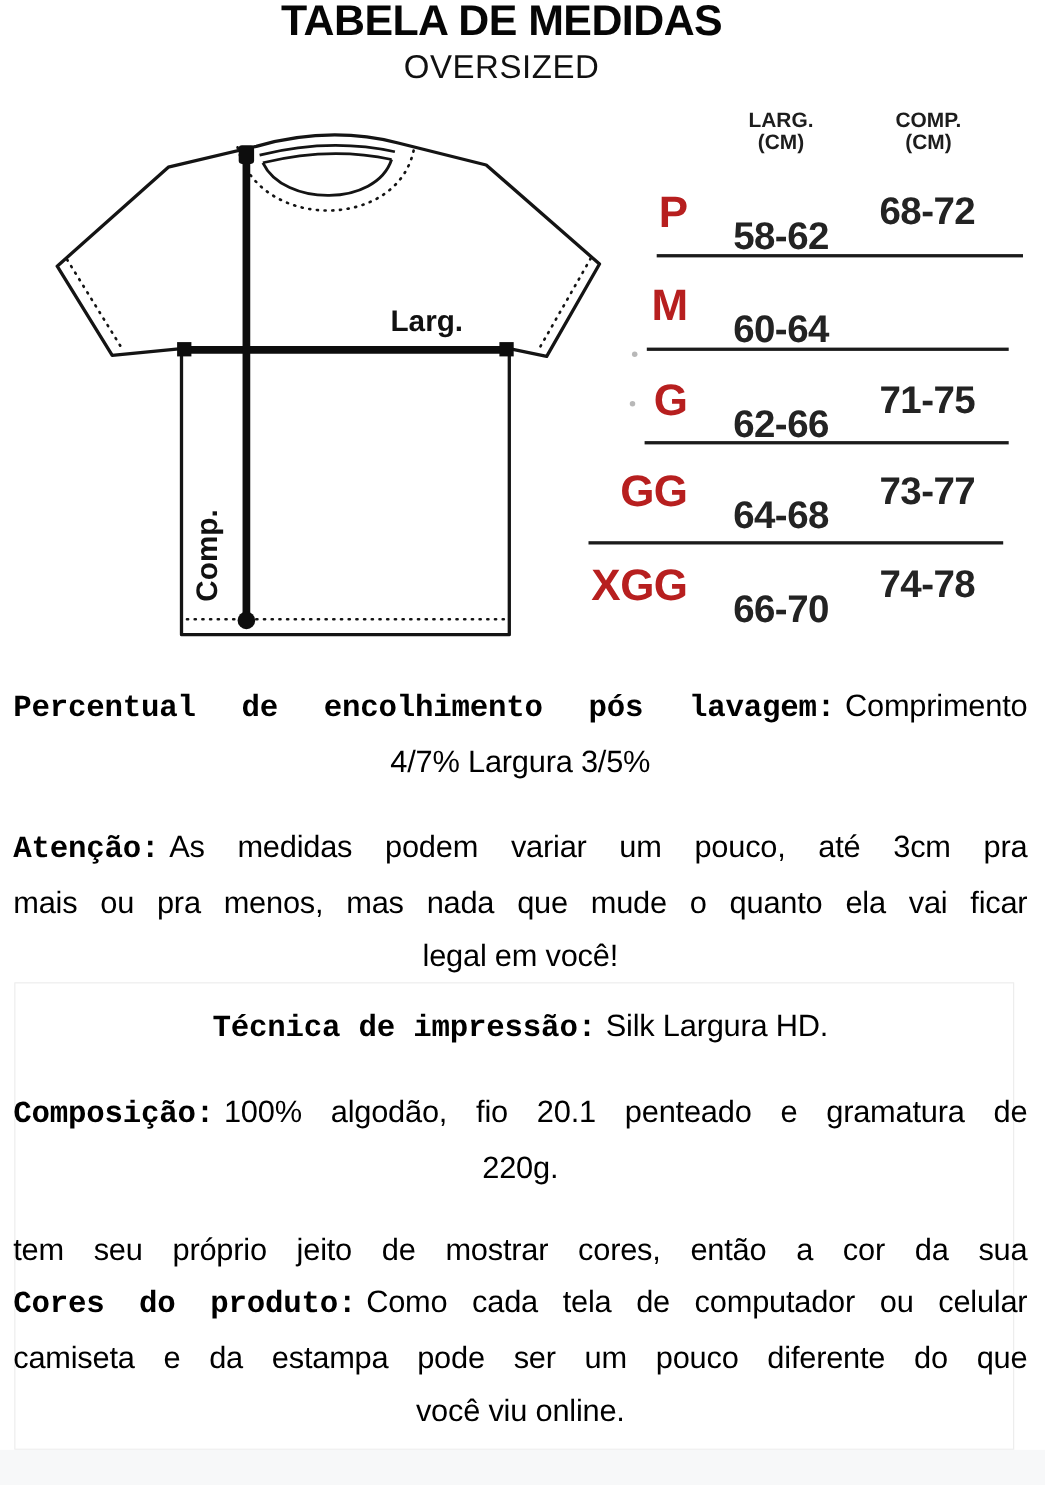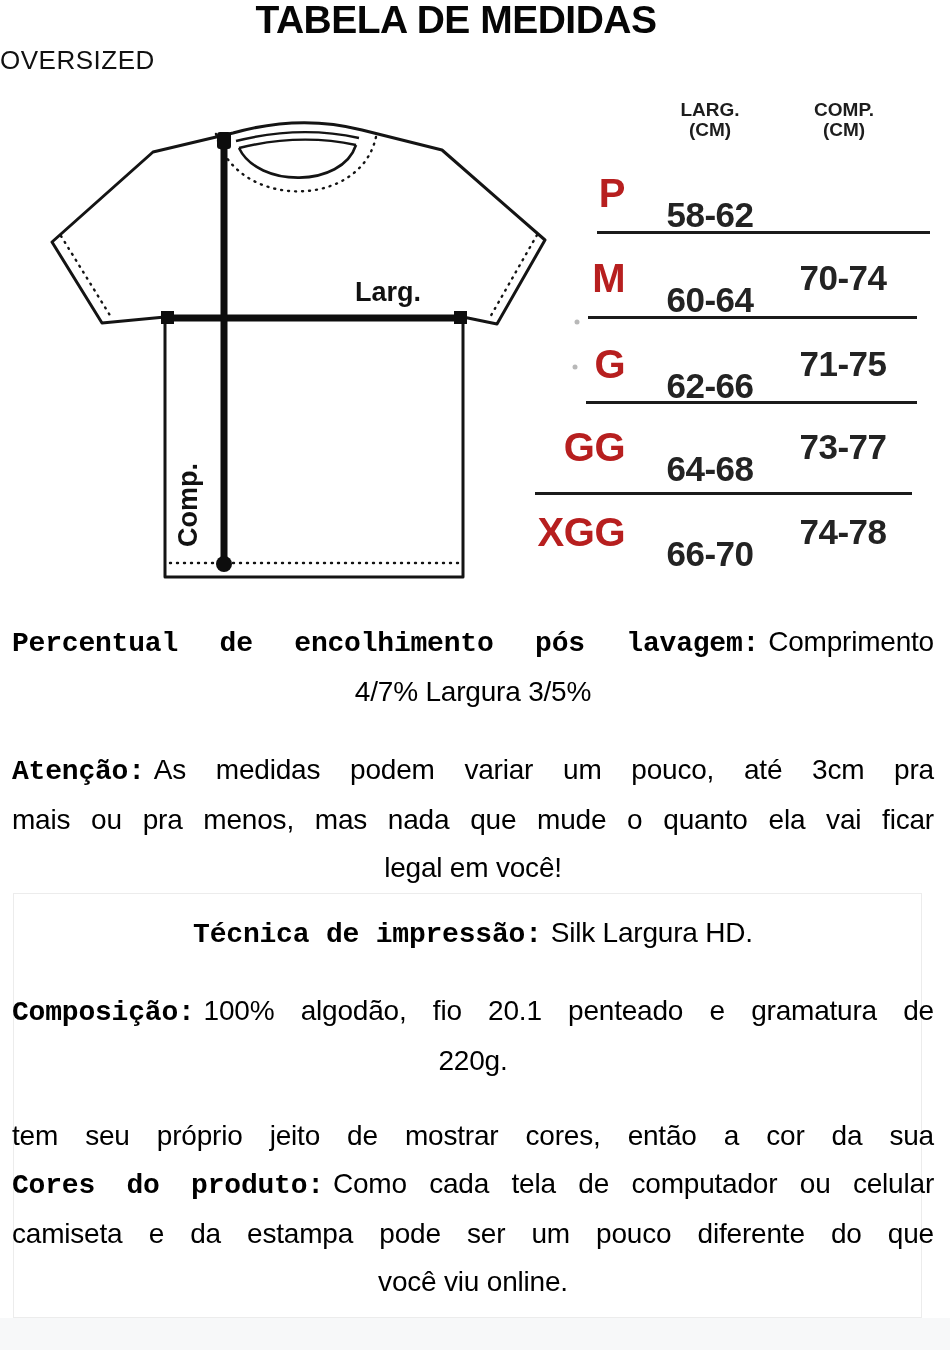--- a/index.html
+++ b/index.html
@@ -15,21 +15,22 @@
 
   
   .title {
     left: 0; top: -2px; width: 912px;
     text-align: center;
     font-size: 39px; font-weight: bold; letter-spacing: -0.5px;
     color: #060606;
   }
   .subtitle {
     left: 0; top: 45px; width: 912px;
-    font-size: 26px; font-weight: normal; letter-spacing: 0.5px;
+    text-align: center;
+    font-size: 30px; font-weight: normal; letter-spacing: 0.5px;
     color: #111;
   }
 
   
   .tbl-head {
     top: 100px; width: 132px;
     text-align: center;
     font-size: 19px; font-weight: bold; line-height: 20px;
     color: #1d1d1d;
   }
@@ -129,27 +130,27 @@
   <div>(CM)</div>
 </div>
 <div class="abs tbl-head col2">
   <div>COMP.</div>
   <div>(CM)</div>
 </div>
 
 <div class="abs tbl-row row-p">
   <div class="cell-size">P</div>
   <div class="cell-val cell-larg">58-62</div>
+  <div class="cell-val cell-comp">68-72</div>
 </div>
 <div class="abs sep sep1"></div>
 
 <div class="abs tbl-row row-m">
   <div class="cell-size">M</div>
   <div class="cell-val cell-larg">60-64</div>
-  <div class="cell-val cell-comp">70-74</div>
 </div>
 <div class="abs sep sep2"></div>
 
 <div class="abs tbl-row row-g">
   <div class="cell-size">G</div>
   <div class="cell-val cell-larg">62-66</div>
   <div class="cell-val cell-comp">71-75</div>
 </div>
 <div class="abs sep sep3"></div>
 

